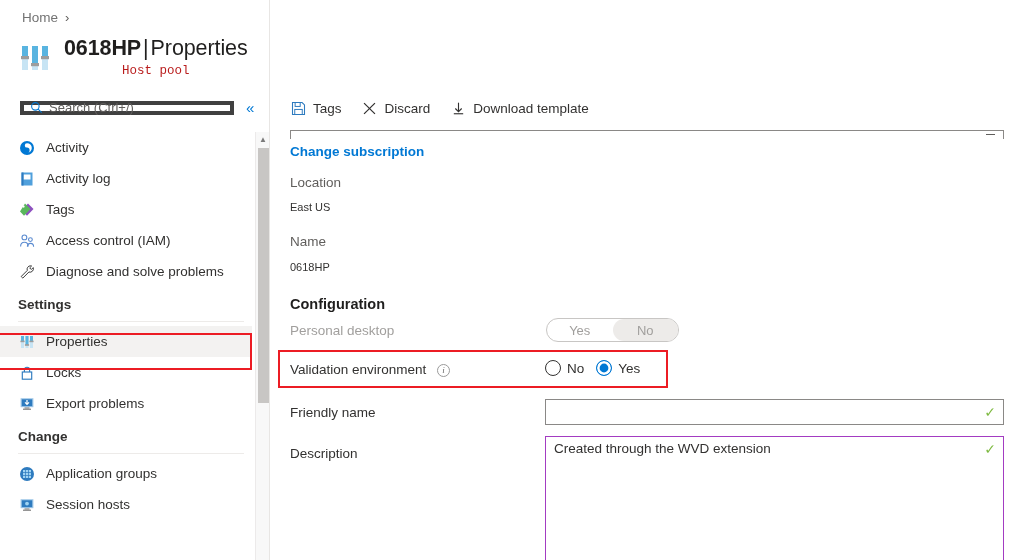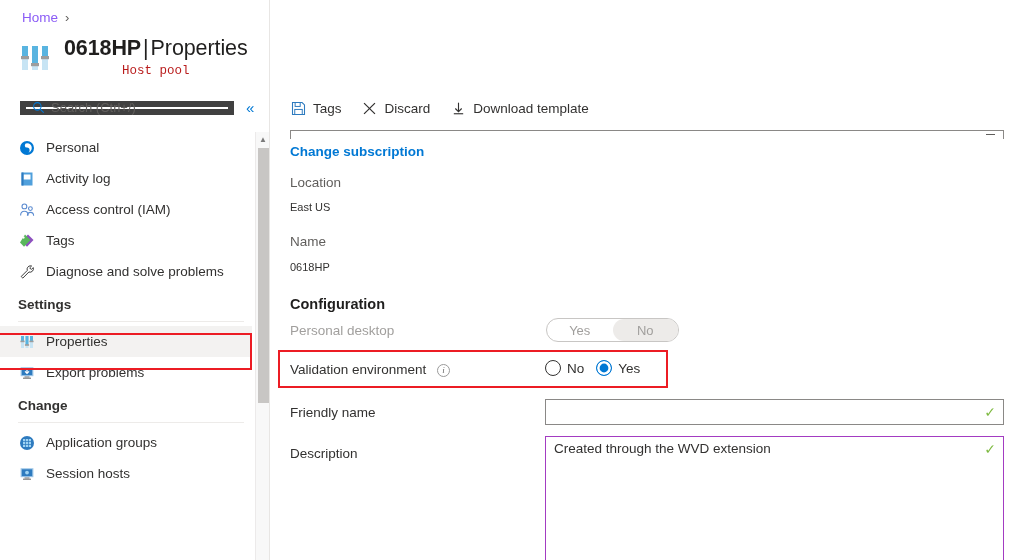--- a/index.html
+++ b/index.html
@@ -15,21 +15,21 @@
   }
 
   #app { position: relative; width: 1024px; height: 560px; background:#fff; }
 
   
   .breadcrumb {
     position: absolute; left: 22px; top: 10px;
     font-size: 13.5px; color: #0078d4;
     display: flex; align-items: center; gap: 7px;
   }
-  .breadcrumb .crumb { color:#8b5cf6; cursor:pointer;text-align:right; }
+  .breadcrumb .crumb { color:#737373; cursor:pointer;text-align:right; }
   .breadcrumb .sep { color:#605e5c; font-size: 13px; }
 
   
   .page-header {
     position: absolute; left: 18px; top: 36px;
     display: flex; align-items: flex-start; gap: 12px;
   }
   .hp-icon { width: 34px; height: 34px; margin-top: 5px; flex: none; }
   .header-texts { display:flex; flex-direction: column; align-items: center; }
   .page-title {
@@ -38,21 +38,21 @@
   }
   .page-title b { font-weight: 700; }
   .page-title .bar { font-weight: 400; color:#201f1e; padding:0 2px;}
   .page-title .sub { font-weight: 400; }
   .page-subtitle { font-size: 12.5px; color:#b91c1c; margin-top: 4px; font-family: Liberation Mono, monospace; }
 
   
   .search-row { position:absolute; left:20px; top:100px; display:flex; align-items:center; }
   .search-box {
     width: 214px; height: 14px;
-    border: 6px solid #404040; background:#fff;
+    border: 4px solid #404040; background:#fff;
     display:flex; align-items:center; padding: 0 6px; gap: 6px;
   }
   .search-box .ph { color: #605e5c; font-size: 13px; }
   .collapse-btn {
     margin-left: 12px; color:#0078d4; font-size:15px;
     cursor:pointer; line-height:1; user-select:none;
   }
 
   
   .leftnav {
@@ -221,55 +221,55 @@
 
   <div class="leftnav">
 
     <div class="nav-item">
       <span class="ico">
         <svg width="16" height="16" viewBox="0 0 16 16">
           <circle cx="8" cy="8" r="7" fill="#0078d4"></circle>
           <path d="M8 3.2 A4.8 4.8 0 0 1 8 12.8 A2.6 2.6 0 0 0 8 7.6 A2 2 0 0 1 8 3.2 Z" fill="#fff"></path>
         </svg>
       </span>
-      <span>Personal</span>
+      <span>Activity</span>
     </div>
 
     <div class="nav-item">
       <span class="ico">
         <svg width="16" height="16" viewBox="0 0 16 16">
           <rect x="2.5" y="1.5" width="11" height="13" fill="#50a0dc"></rect>
           <rect x="4.5" y="3.5" width="7" height="5" fill="#fff"></rect>
           <rect x="2.5" y="1.5" width="2" height="13" fill="#2e7bbf"></rect>
         </svg>
       </span>
       <span>Activity log</span>
+    </div>
+
+    <div class="nav-item">
+      <span class="ico">
+        <svg width="16" height="16" viewBox="0 0 16 16">
+          <path d="M9 1.5 L14.5 7 L8 13.8 L2.5 8.3 Z" fill="#8e4fc0"></path>
+          <path d="M6 1.5 L11.5 7 L5 13.8 L1 9.5 Z" fill="#59b65c"></path>
+          <circle cx="4.6" cy="4.6" r="1.1" fill="#fff"></circle>
+        </svg>
+      </span>
+      <span>Tags</span>
     </div>
 
     <div class="nav-item">
       <span class="ico">
         <svg width="16" height="16" viewBox="0 0 16 16">
           <circle cx="5.4" cy="4.4" r="2.4" fill="none" stroke="#5b8bd0" stroke-width="1.1"></circle>
           <path d="M1.6 13.4c0-2.6 1.7-4.2 3.8-4.2s3.8 1.6 3.8 4.2" fill="none" stroke="#5b8bd0" stroke-width="1.1"></path>
           <circle cx="11.4" cy="6.6" r="1.9" fill="none" stroke="#5b8bd0" stroke-width="1.1"></circle>
           <path d="M8.4 13.8c0-2.1 1.4-3.4 3.1-3.4s3.1 1.3 3.1 3.4" fill="none" stroke="#5b8bd0" stroke-width="1.1"></path>
         </svg>
       </span>
       <span>Access control (IAM)</span>
-    </div>
-
-    <div class="nav-item">
-      <span class="ico">
-        <svg width="16" height="16" viewBox="0 0 16 16">
-          <path d="M9 1.5 L14.5 7 L8 13.8 L2.5 8.3 Z" fill="#8e4fc0"></path>
-          <path d="M6 1.5 L11.5 7 L5 13.8 L1 9.5 Z" fill="#59b65c"></path>
-          <circle cx="4.6" cy="4.6" r="1.1" fill="#fff"></circle>
-        </svg>
-      </span>
-      <span>Tags</span>
     </div>
 
     <div class="nav-item">
       <span class="ico">
         <svg width="16" height="16" viewBox="0 0 16 16">
           <path d="M11.5 1.8a3.4 3.4 0 0 0-3.2 4.6L2.2 12.5l1.6 1.6 6.1-6.1a3.4 3.4 0 0 0 4.3-4.4l-1.9 1.9-1.6-1.6 1.9-1.9a3.4 3.4 0 0 0-1.1-.2z" fill="none" stroke="#3c3c3c" stroke-width="1"></path>
         </svg>
       </span>
       <span>Diagnose and solve problems</span>
     </div>
@@ -287,20 +287,29 @@
           <rect x="6.5" y="2" width="3" height="9" fill="#59b4e0"></rect>
           <rect x="11" y="2" width="3" height="5" fill="#59b4e0"></rect>
           <rect x="1.4" y="6.6" width="4.2" height="1.6" fill="#9d9d9d"></rect>
           <rect x="5.9" y="10.2" width="4.2" height="1.6" fill="#9d9d9d"></rect>
           <rect x="10.4" y="6.6" width="4.2" height="1.6" fill="#9d9d9d"></rect>
         </svg>
       </span>
       <span>Properties</span>
     </div>
 
+    <div class="nav-item">
+      <span class="ico">
+        <svg width="16" height="16" viewBox="0 0 16 16">
+          <rect x="3.3" y="7" width="9.4" height="7.2" fill="none" stroke="#2e7bbf" stroke-width="1.15"></rect>
+          <path d="M5.4 7V4.8a2.6 2.6 0 0 1 5.2 0V7" fill="none" stroke="#2e7bbf" stroke-width="1.15"></path>
+        </svg>
+      </span>
+      <span>Locks</span>
+    </div>
 
     <div class="nav-item">
       <span class="ico">
         <svg width="16" height="16" viewBox="0 0 16 16">
           <rect x="1.6" y="2.2" width="12.8" height="9" fill="#9fc7e8"></rect>
           <rect x="2.8" y="3.3" width="10.4" height="6.8" fill="#2e7bbf"></rect>
           <rect x="5.5" y="11.4" width="5" height="1.2" fill="#8a8a8a"></rect>
           <rect x="4" y="12.6" width="8" height="1.3" fill="#8a8a8a"></rect>
           <path d="M8 4 L8 8 M6 6.4 L8 8.4 L10 6.4" stroke="#fff" stroke-width="1.2" fill="none"></path>
         </svg>

